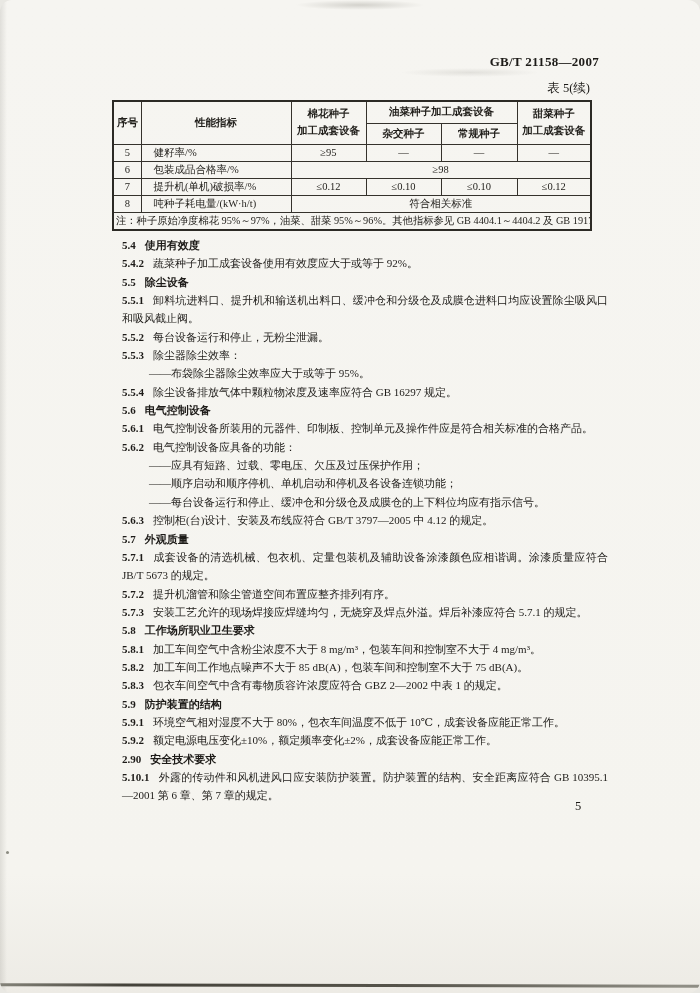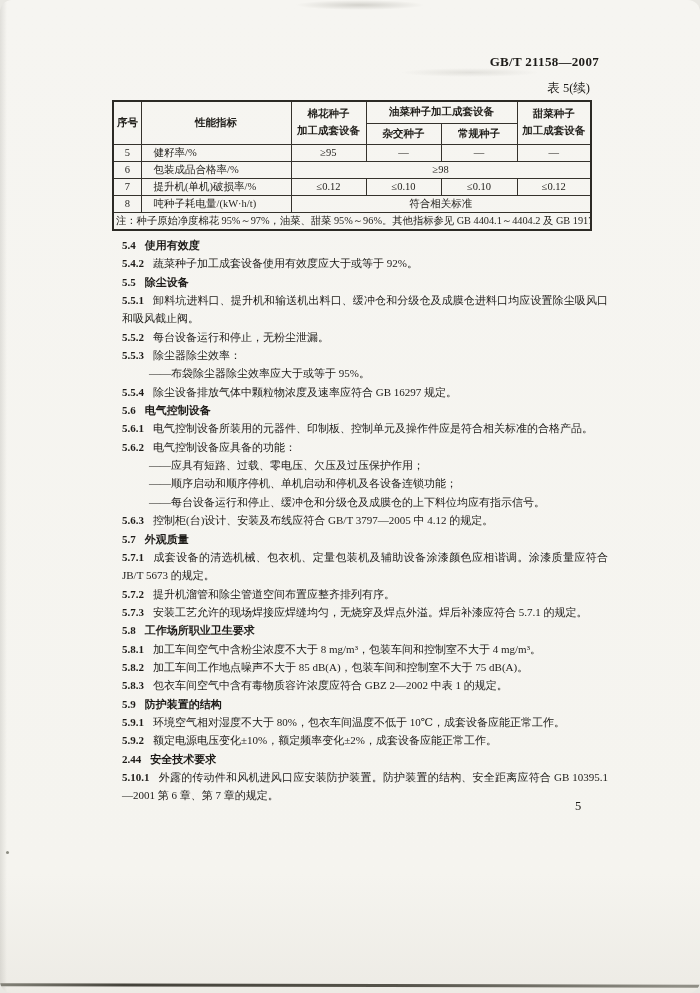--- a/index.html
+++ b/index.html
@@ -181,20 +181,20 @@
       <p class="item"><span class="num">5.7.1</span><span class="txt">成套设备的清选机械、包衣机、定量包装机及辅助设备涂漆颜色应相谐调。涂漆质量应符合 JB/T 5673 的规定。</span></p>
       <p class="item"><span class="num">5.7.2</span><span class="txt">提升机溜管和除尘管道空间布置应整齐排列有序。</span></p>
       <p class="item"><span class="num">5.7.3</span><span class="txt">安装工艺允许的现场焊接应焊缝均匀，无烧穿及焊点外溢。焊后补漆应符合 5.7.1 的规定。</span></p>
       <p class="heading"><span class="num">5.8</span><span class="txt">工作场所职业卫生要求</span></p>
       <p class="item"><span class="num">5.8.1</span><span class="txt">加工车间空气中含粉尘浓度不大于 8 mg/m³，包装车间和控制室不大于 4 mg/m³。</span></p>
       <p class="item"><span class="num">5.8.2</span><span class="txt">加工车间工作地点噪声不大于 85 dB(A)，包装车间和控制室不大于 75 dB(A)。</span></p>
       <p class="item"><span class="num">5.8.3</span><span class="txt">包衣车间空气中含有毒物质容许浓度应符合 GBZ 2—2002 中表 1 的规定。</span></p>
       <p class="heading"><span class="num">5.9</span><span class="txt">防护装置的结构</span></p>
       <p class="item"><span class="num">5.9.1</span><span class="txt">环境空气相对湿度不大于 80%，包衣车间温度不低于 10℃，成套设备应能正常工作。</span></p>
       <p class="item"><span class="num">5.9.2</span><span class="txt">额定电源电压变化±10%，额定频率变化±2%，成套设备应能正常工作。</span></p>
-      <p class="heading"><span class="num">2.44</span><span class="txt">安全技术要求</span></p>
+      <p class="heading"><span class="num">2.90</span><span class="txt">安全技术要求</span></p>
       <p class="item"><span class="num">5.10.1</span><span class="txt">外露的传动件和风机进风口应安装防护装置。防护装置的结构、安全距离应符合 GB 10395.1—2001 第 6 章、第 7 章的规定。</span></p>
     </div>
 
   <div class="page-no">5</div>
 
   <div class="bottom-edge"></div>
 </div>
 
 </body></html>

